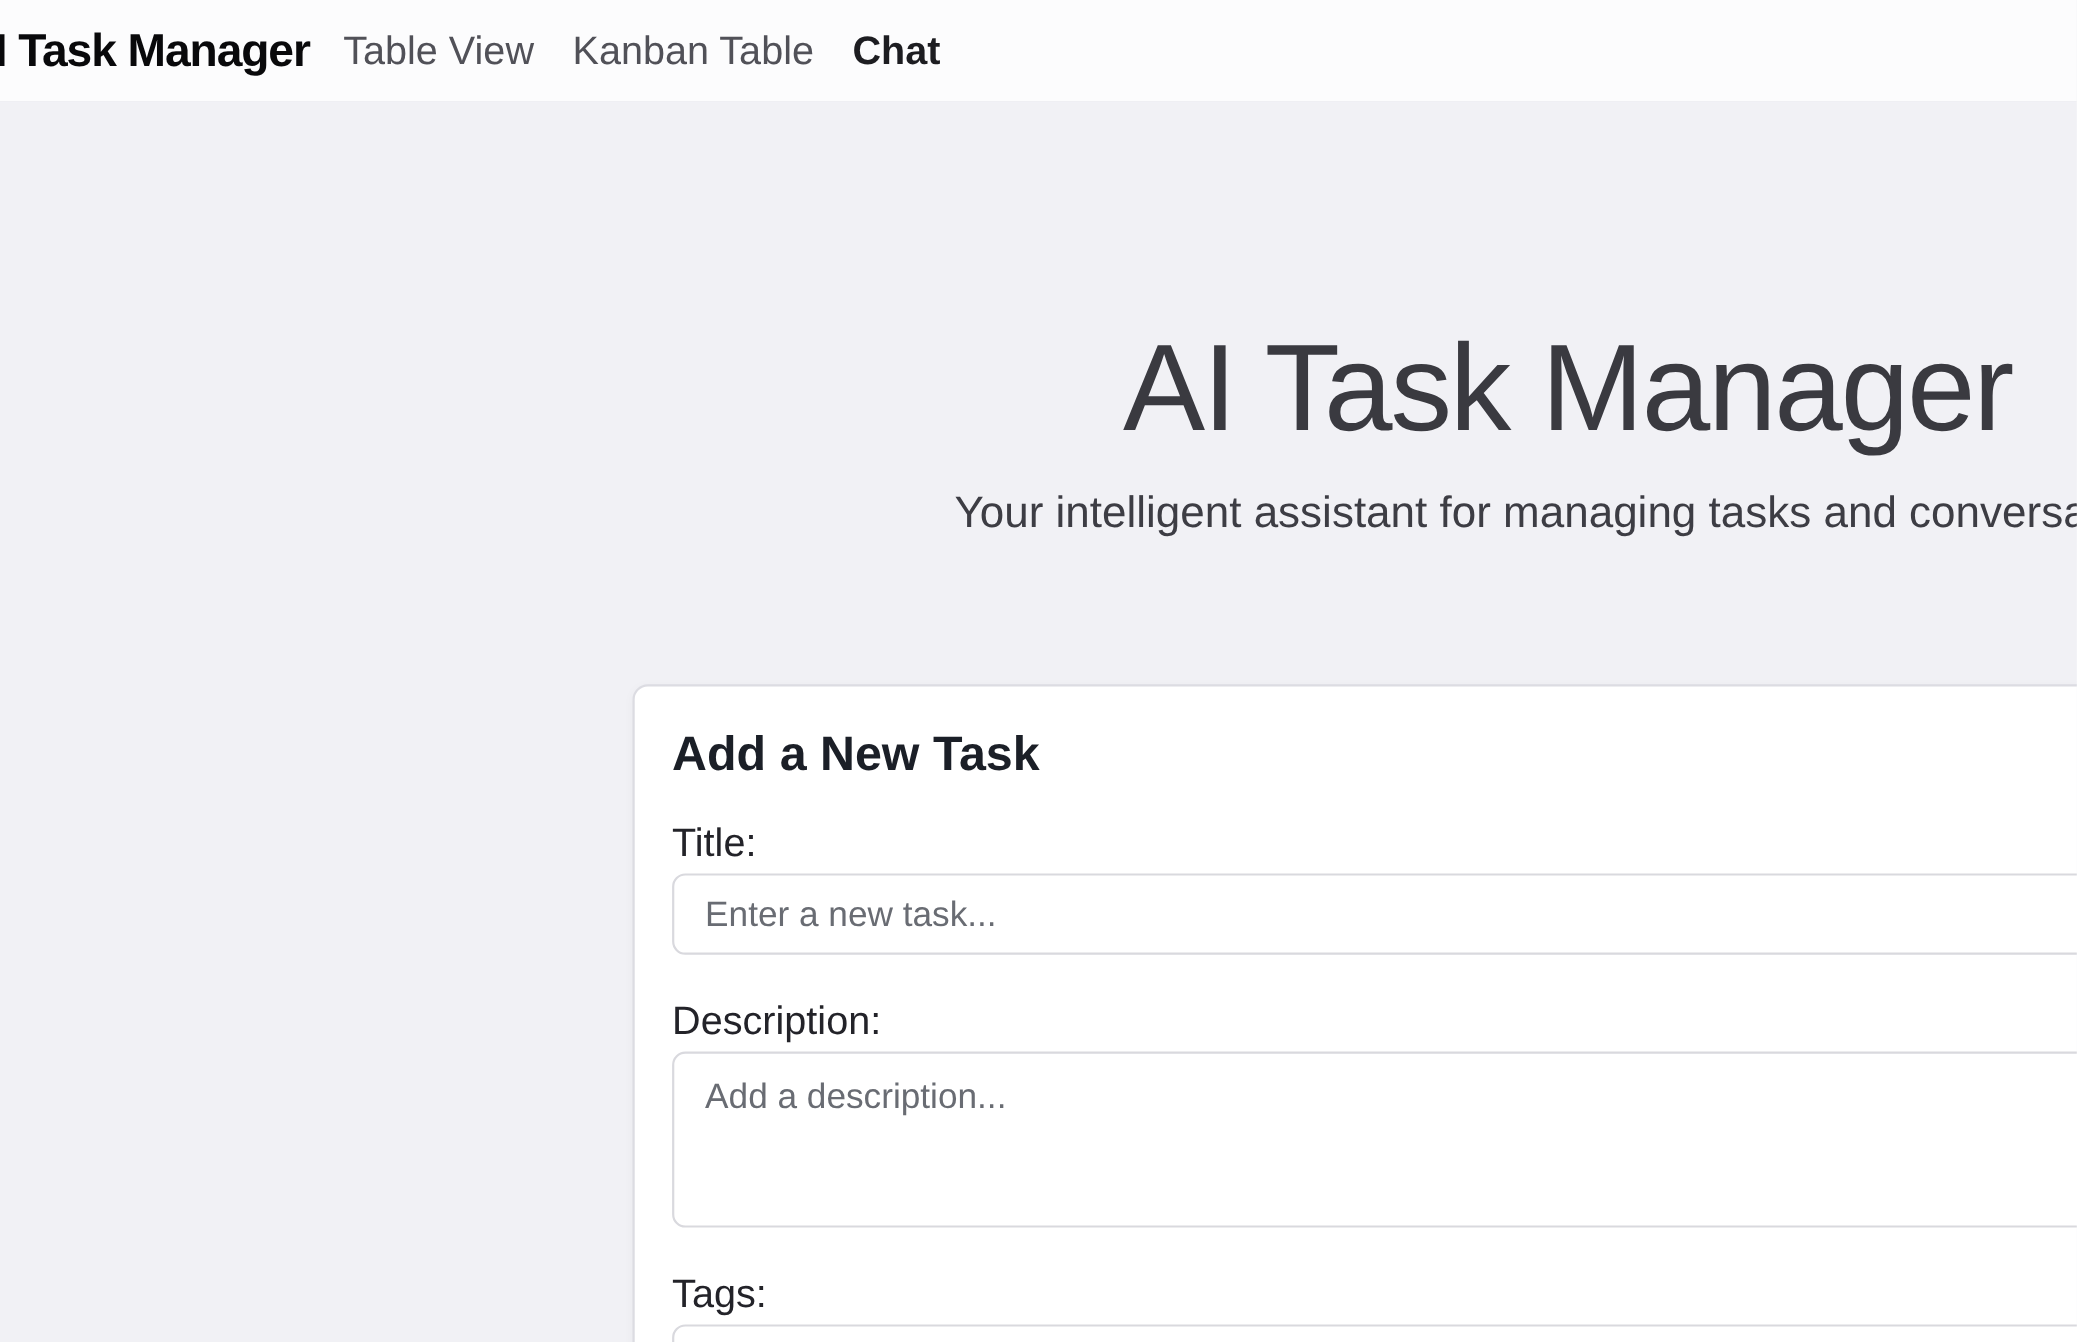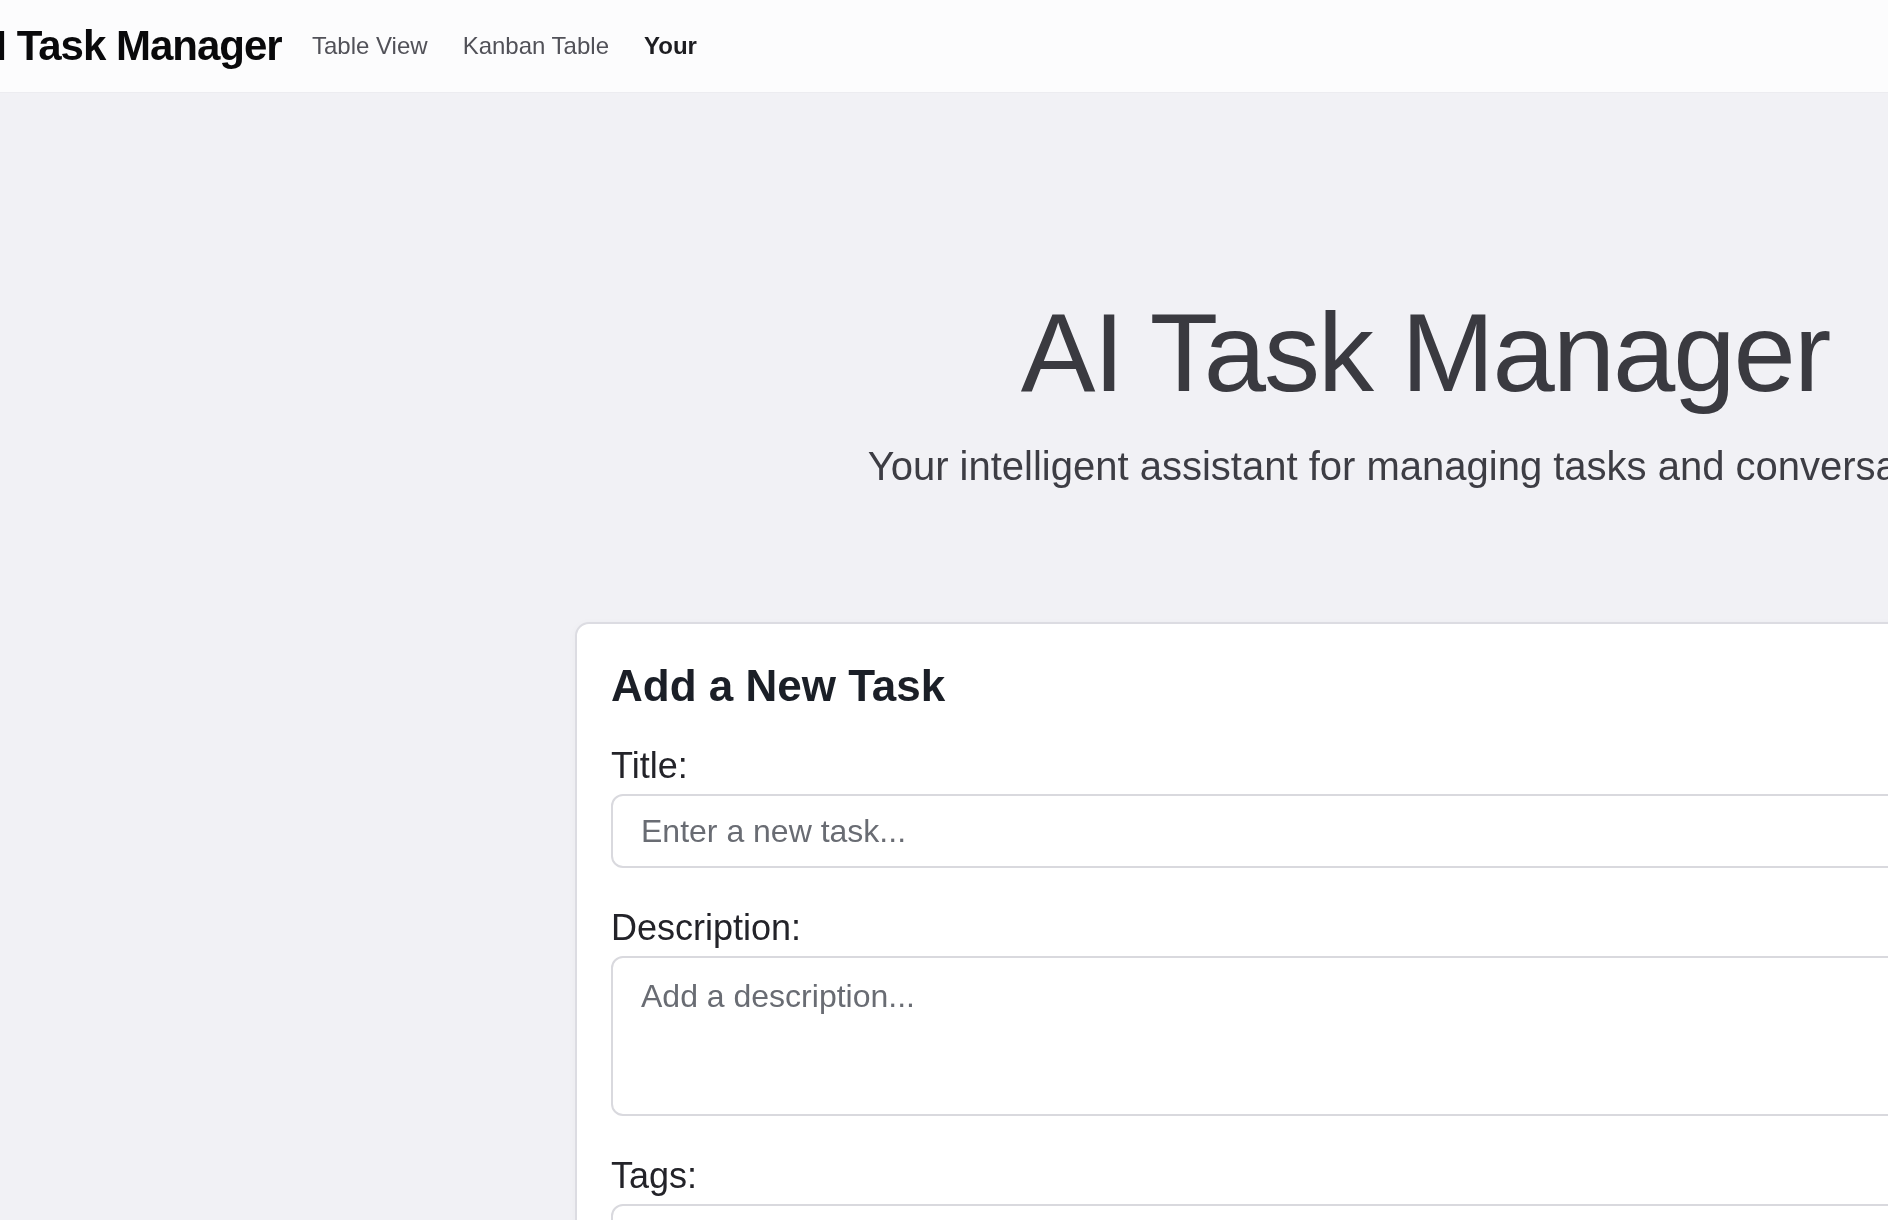--- a/index.html
+++ b/index.html
@@ -38,21 +38,21 @@
   .nav-links {
     position: absolute;
     left: 312px;
     top: 0;
     height: 92px;
     display: flex;
     align-items: center;
     gap: 35px;
   }
   .nav-link {
-    font-size: 24px;
+    font-size: 36px;
     color: #515158;
     text-decoration: none;
     white-space: nowrap;
     cursor: pointer;
   }
   .nav-link.active {
     color: #1d1d21;
     font-weight: 600;
   }
 
@@ -154,21 +154,21 @@
   ::placeholder { color: #696c73; opacity: 1; }
 </style>
 </head>
 <body>
 
 <header class="navbar">
   <div class="brand">AI Task Manager</div>
   <nav class="nav-links">
     <a class="nav-link">Table View</a>
     <a class="nav-link">Kanban Table</a>
-    <a class="nav-link active">Your</a>
+    <a class="nav-link active">Chat</a>
   </nav>
 </header>
 
 <main class="content">
   <h1 class="hero-title">AI Task Manager</h1>
   <p class="hero-subtitle">Your intelligent assistant for managing tasks and conversations</p>
 
   <section class="card">
     <h2 class="card-heading">Add a New Task</h2>
 

